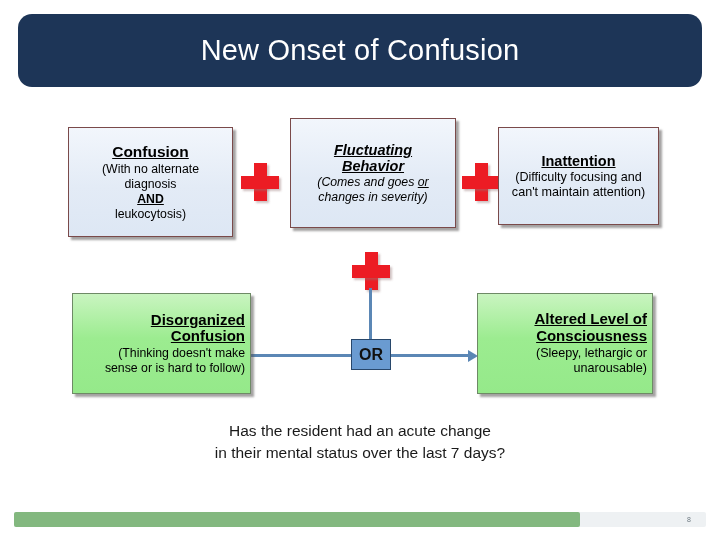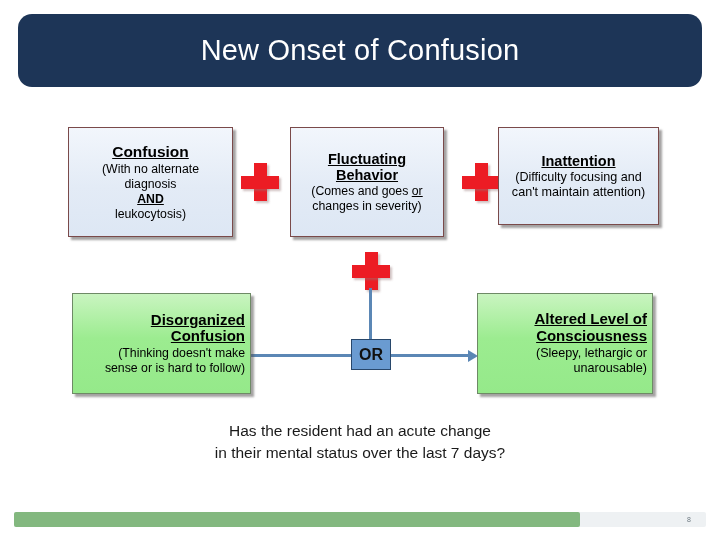--- a/index.html
+++ b/index.html
@@ -57,21 +57,21 @@
   .crit-sub{
     font-size:12.3px;color:#000;line-height:1.14;
     margin-top:1px;
     white-space:nowrap;
   }
   .crit-sub .u{text-decoration:underline;}
   .crit-sub.bold-u{font-weight:bold;text-decoration:underline;}
 
   
   #box-confusion{left:68px;top:127px;width:165px;height:110px;}
-  #box-fluctuating{left:290px;top:127px;width:154px;height:110px;}
+  #box-fluctuating{left:290px;top:118px;width:166px;height:110px;font-style:italic;}
   #box-inattention{left:498px;top:127px;width:161px;height:98px;}
   #box-disorganized{left:72px;top:293px;width:179px;height:101px;}
   #box-altered{left:477px;top:293px;width:176px;height:101px;}
 
   #box-confusion .crit-title{font-size:15.5px;}
   #box-inattention .crit-sub{font-size:12.6px;}
   #box-disorganized .crit-title,#box-altered .crit-title{font-size:15px;}
   #box-altered .crit-sub{font-size:12.6px;}
 
   

